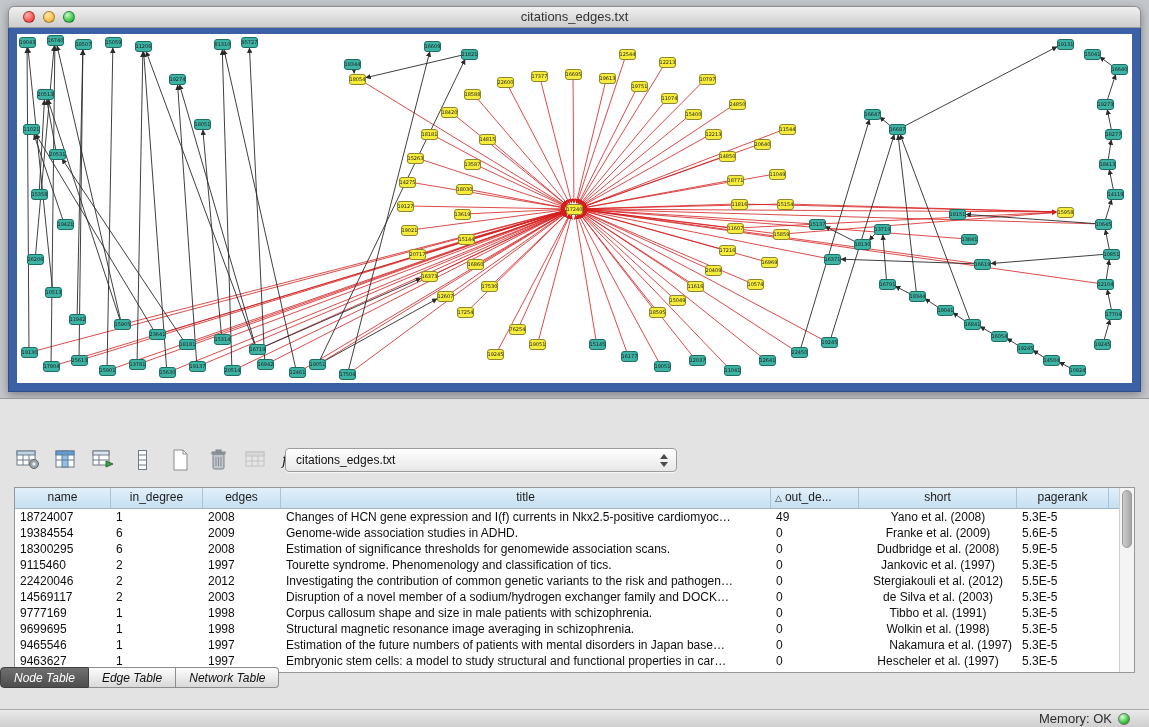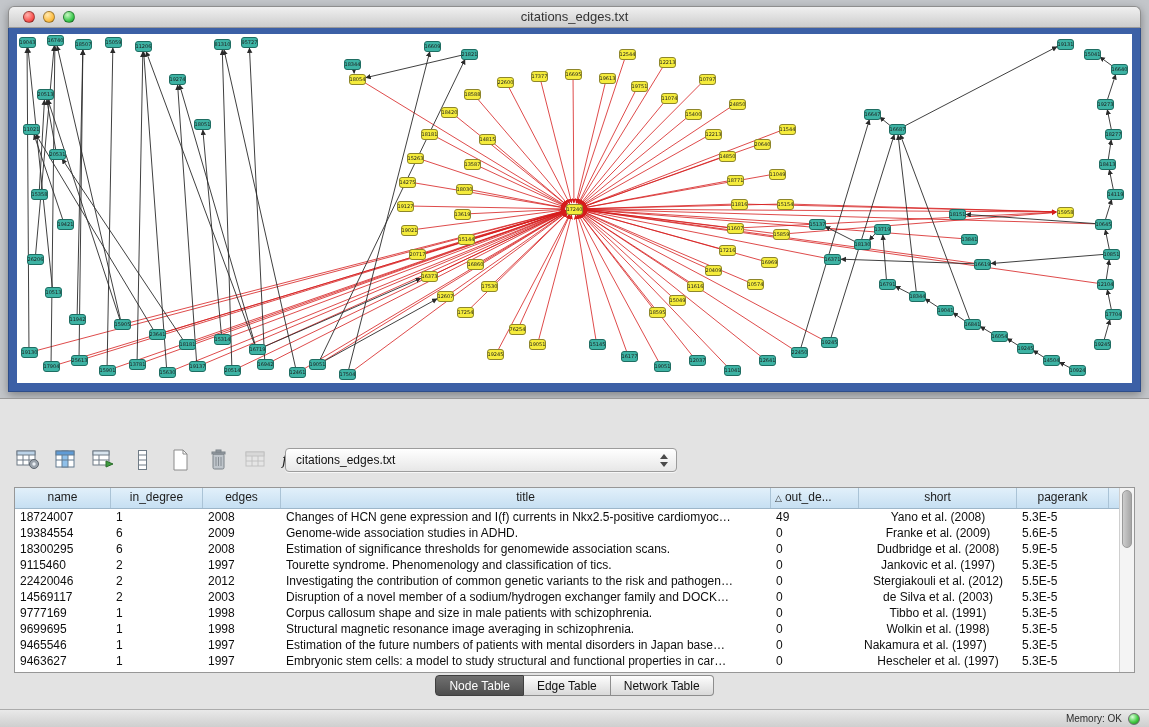--- a/index.html
+++ b/index.html
@@ -59,31 +59,31 @@
     border-right:1px solid #aac3d6;white-space:nowrap;overflow:hidden;padding:0 4px;}
   .th-fill{flex:1;border-right:none;}
   .sort-tri{font-size:9px;margin-right:3px;color:#333;}
   .trow{display:flex;height:16px;}
   .td{font-size:12px;line-height:16px;color:#0d0d0d;box-sizing:border-box;
     padding:0 5px;white-space:nowrap;overflow:hidden;}
   .vscroll{position:absolute;right:0;top:0;bottom:0;width:15px;background:#f4f4f4;
     border-left:1px solid #cfcfcf;box-sizing:border-box;}
   .thumb{position:absolute;top:2px;left:2px;width:10px;height:58px;border-radius:6px;
     background:linear-gradient(90deg,#cdcdcd,#a6a6a6);border:1px solid #9a9a9a;box-sizing:border-box;}
-  .tabs{position:absolute;left:0;right:0;top:276px;display:flex;justify-content:center;}
+  .tabs{position:absolute;left:0;right:0;top:268px;display:flex;font-style:italic;}
   .tab{height:21px;line-height:20px;font-size:12px;padding:0 13px;color:#111;
     background:linear-gradient(#fdfdfd,#d9d9d9);border:1px solid #8d8d8d;border-left:none;box-sizing:border-box;}
   .tab:first-child{border-left:1px solid #8d8d8d;border-radius:4px 0 0 4px;}
   .tab:last-child{border-radius:0 4px 4px 0;}
   .tab.active{background:linear-gradient(#707070,#4d4d4d);color:#fff;border-color:#3f3f3f;}
   
   .statusbar{position:absolute;left:0;right:0;bottom:0;height:17px;
     background:linear-gradient(#e9e9e9,#cfcfcf);border-top:1px solid #ababab;
     display:flex;justify-content:flex-end;align-items:center;gap:6px;
-    padding-right:9px;font-size:10px;color:#2d2d2d;z-index:5;}
+    padding-right:19px;font-size:13px;color:#2d2d2d;z-index:5;}
   .memball{width:12px;height:12px;border-radius:50%;
     background:radial-gradient(circle at 35% 30%,#dcffdc,#43cb43 55%,#1d7c1d);
     border:1px solid #6f6f6f;box-sizing:border-box;}
 </style>
 </head>
 <body>
 
 <div class="net-window">
   <div class="titlebar">
     <div class="lights">
@@ -542,21 +542,21 @@
           <div class="td" style="width: 88px; text-align: left;">0</div>
           <div class="td" style="width: 158px; text-align: center;">Wolkin et al. (1998)</div>
           <div class="td" style="width: 92px; text-align: left;">5.3E-5</div>
         </div>
         <div class="trow">
           <div class="td" style="width: 96px; text-align: left;">9465546</div>
           <div class="td" style="width: 92px; text-align: left;">1</div>
           <div class="td" style="width: 78px; text-align: left;">1997</div>
           <div class="td" style="width: 490px; text-align: left;">Estimation of the future numbers of patients with mental disorders in Japan base…</div>
           <div class="td" style="width: 88px; text-align: left;">0</div>
-          <div class="td" style="width: 158px; text-align: left;">Nakamura et al. (1997)</div>
+          <div class="td" style="width: 158px; text-align: right;">Nakamura et al. (1997)</div>
           <div class="td" style="width: 92px; text-align: left;">5.3E-5</div>
         </div>
         <div class="trow">
           <div class="td" style="width: 96px; text-align: left;">9463627</div>
           <div class="td" style="width: 92px; text-align: left;">1</div>
           <div class="td" style="width: 78px; text-align: left;">1997</div>
           <div class="td" style="width: 490px; text-align: left;">Embryonic stem cells: a model to study structural and functional properties in car…</div>
           <div class="td" style="width: 88px; text-align: left;">0</div>
           <div class="td" style="width: 158px; text-align: center;">Hescheler et al. (1997)</div>
           <div class="td" style="width: 92px; text-align: left;">5.3E-5</div>

